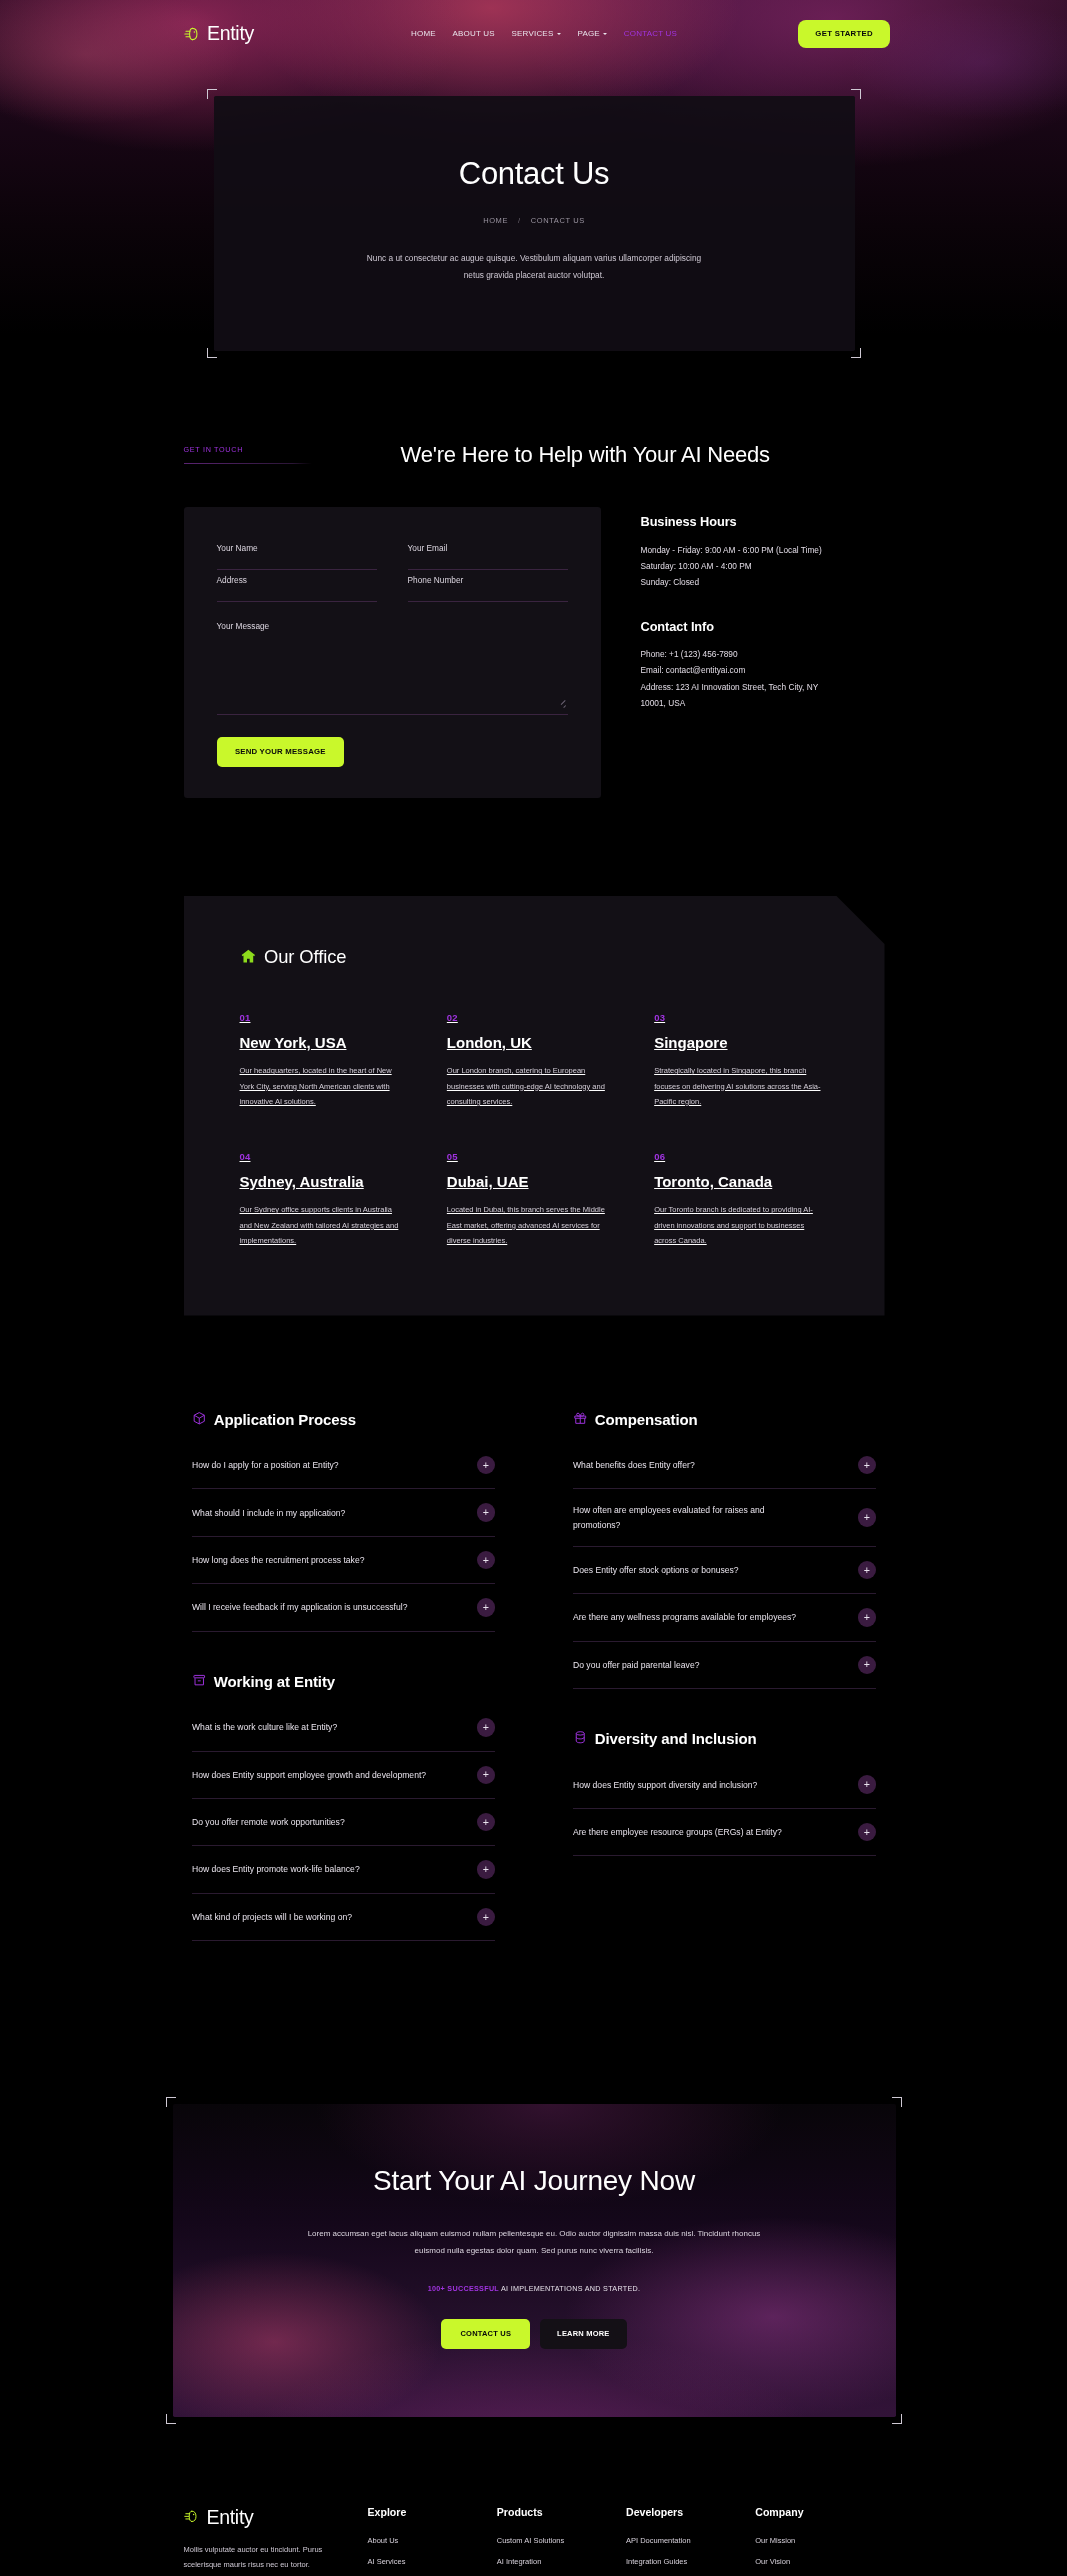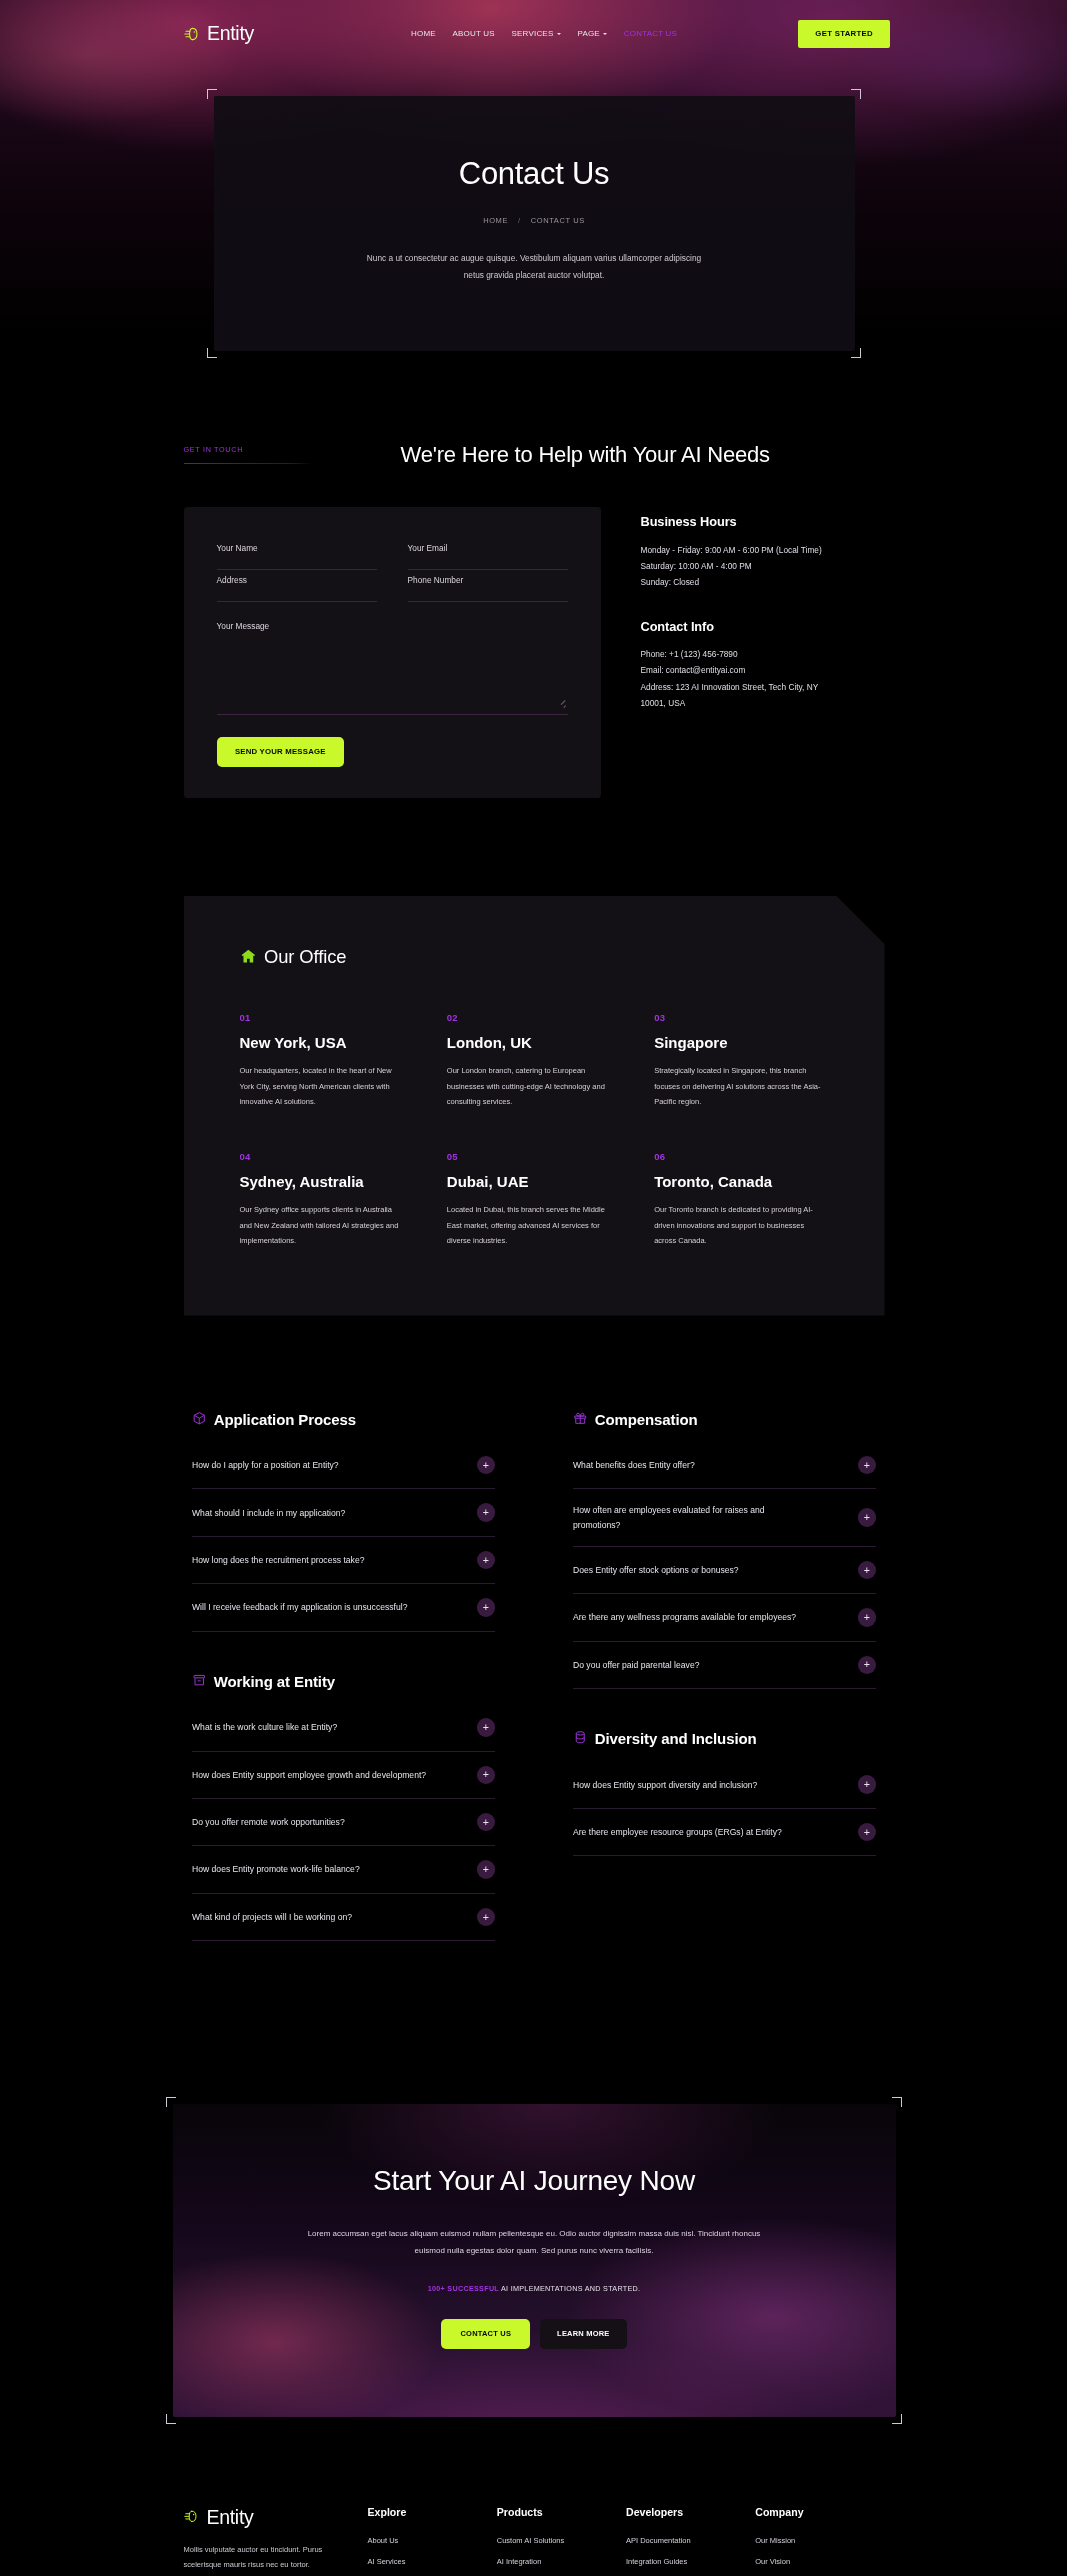--- a/index.html
+++ b/index.html
@@ -46,21 +46,21 @@
     font-size:8px; letter-spacing:0.2px; color:#e9e4ec; text-decoration:none;
     display:flex; align-items:center; gap:3.3px; white-space:nowrap;
   }
   .menu a.active { color:#a033e0; }
   .caret { width:0;height:0;border-left:2.5px solid transparent;border-right:2.5px solid transparent;border-top:2.8px solid currentColor; display:inline-block; }
 
   .cta-top {
     margin-left:auto; margin-right:178px;
     background:#c9f82b; color:#08090a;
     font-size:7.8px; font-weight:700; letter-spacing:0.3px;
-    border:none; border-radius:2px; padding:9.5px 17px; cursor:pointer;
+    border:none; border-radius:8px; padding:9.5px 17px; cursor:pointer;
     white-space:nowrap;
   }
 
   
   .hero-wrap { position:relative; z-index:4; padding:29px 0 0; display:flex; justify-content:center; }
   .hero-frame { position:relative; width:641px; }
   .corner { position:absolute; width:10px; height:10px; border-color:#cfc9d4; }
   .c-tl { top:-6.7px; left:-6.7px;  border-left:0.6px solid #cfc9d4; border-top:0.6px solid #cfc9d4; }
   .c-tr { top:-6.7px; right:-6.7px; border-right:0.6px solid #cfc9d4; border-top:0.6px solid #cfc9d4; }
   .c-bl { bottom:-6.7px; left:-6.7px;  border-left:0.6px solid #cfc9d4; border-bottom:0.6px solid #cfc9d4; }
@@ -115,21 +115,21 @@
 
   
   .office-wrap { padding-top:98px; display:flex; justify-content:center; }
   .office {
     width:701px; background:#131016;
     clip-path:polygon(0 0, calc(100% - 48px) 0, 100% 48px, 100% 100%, 0 100%);
     padding:50px 56px 67px;
   }
   .office-head { display:flex; align-items:center; gap:7.8px; }
   .office-head .t { font-size:18.4px; font-weight:400; color:#fff; letter-spacing:-0.1px; }
-  .off-grid { margin-top:44px; display:grid; grid-template-columns:repeat(3,1fr); column-gap:33px; row-gap:42px; }
+  .off-grid { margin-top:44px; display:grid; grid-template-columns:repeat(3,1fr); column-gap:33px; row-gap:42px;text-decoration:underline; }
   .off-num { font-size:9.5px; font-weight:700; color:#a033e0; letter-spacing:0.2px; }
   .off-city { margin-top:11px; font-size:15px; font-weight:700; color:#fff; }
   .off-desc { margin-top:12.2px; font-size:7.5px; line-height:2.05; color:#d6d0da; width:167px; }
 
   
   .faq-wrap { padding-top:95px; display:flex; justify-content:center; }
   .faq { width:684px; display:grid; grid-template-columns:1fr 1fr; column-gap:78px; }
   .faq-col { }
   .faq-group { margin-bottom:41px; }
   .faq-head { display:flex; align-items:center; gap:7.2px; margin-bottom:14.5px; }

